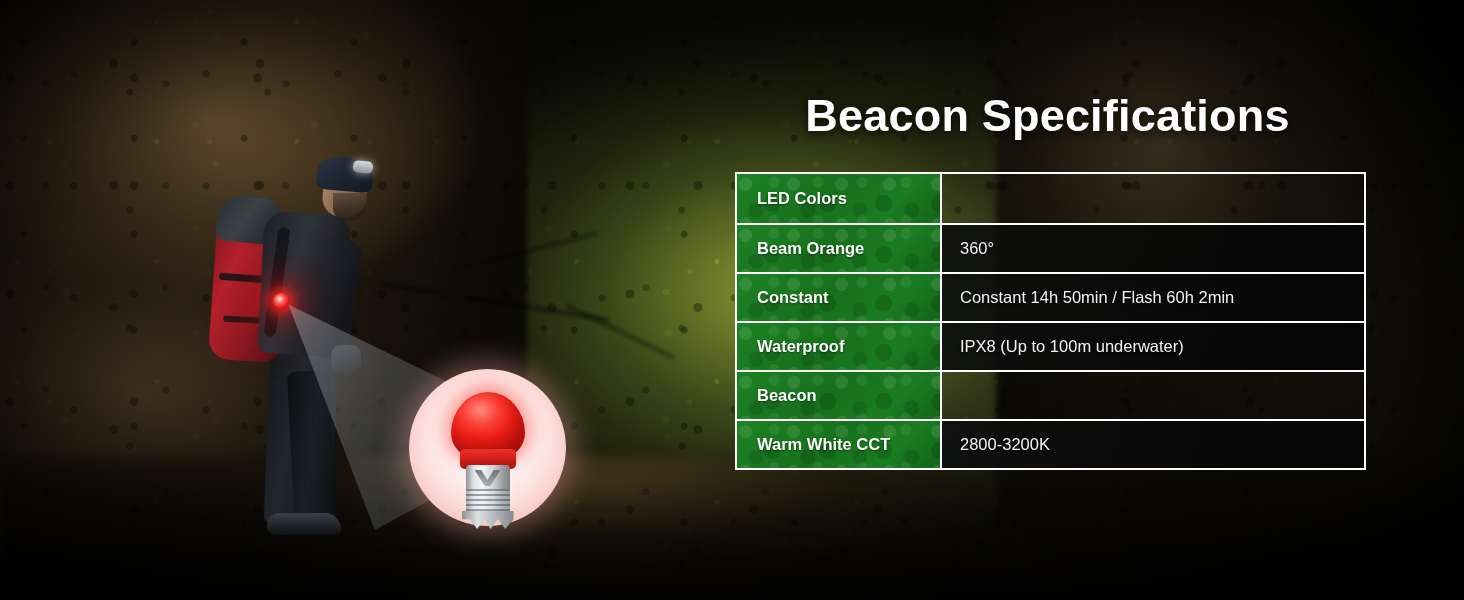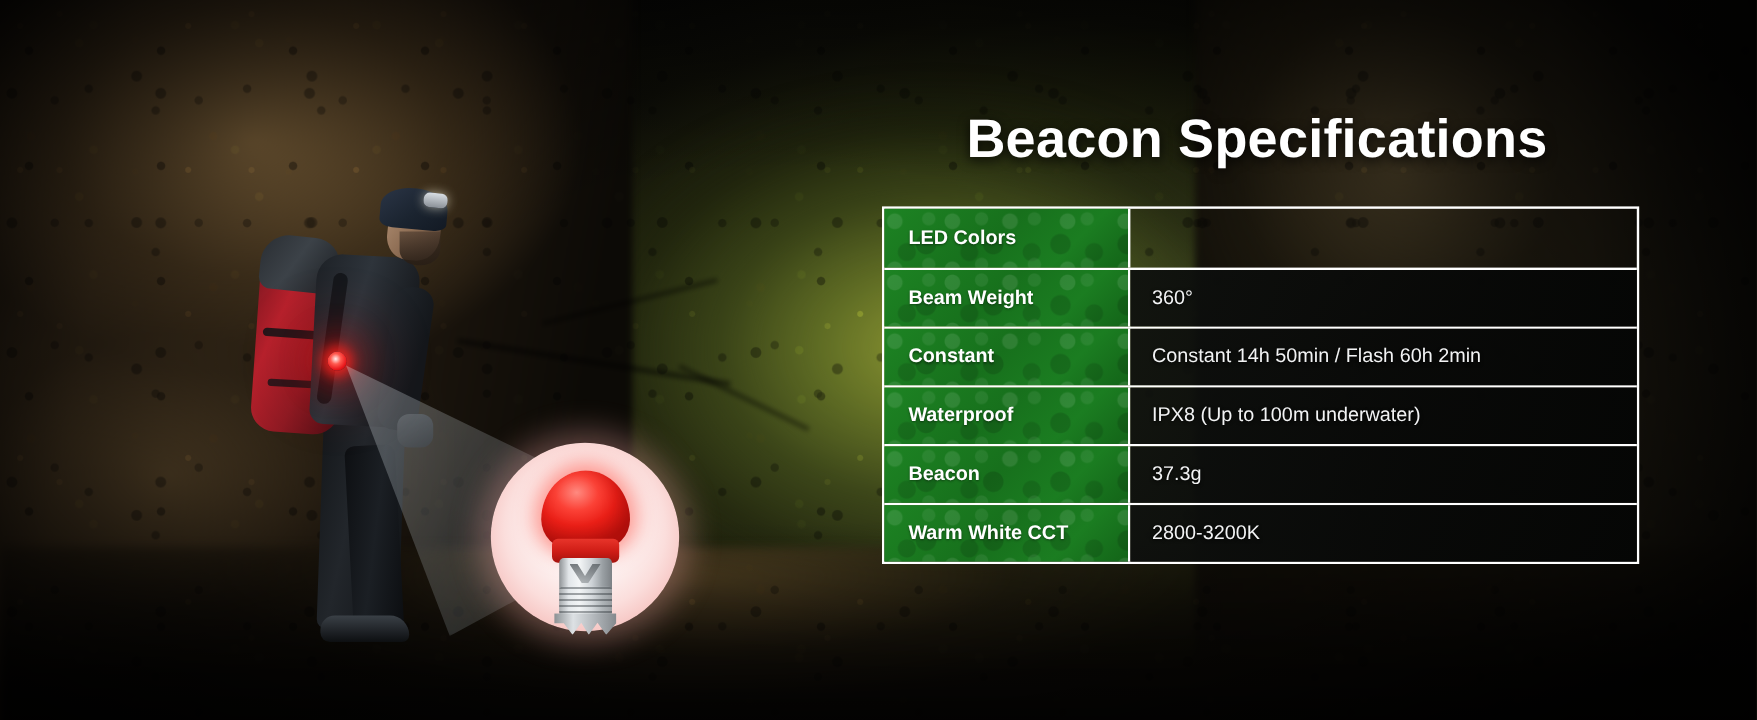--- a/index.html
+++ b/index.html
@@ -292,38 +292,37 @@
   <div class="panel">
     <div class="title">Beacon Specifications</div>
 
     <div class="spec-table">
 
       <div class="spec-row">
         <div class="spec-label">LED Colors</div>
       </div>
 
       <div class="spec-row">
-        <div class="spec-label">Beam Weight</div>
+        <div class="spec-label">Beam Orange</div>
         <div class="spec-value">360°</div>
       </div>
 
       <div class="spec-row">
         <div class="spec-label">Constant</div>
         <div class="spec-value">Constant 14h 50min / Flash 60h 2min</div>
       </div>
 
       <div class="spec-row">
         <div class="spec-label">Waterproof</div>
         <div class="spec-value">IPX8 (Up to 100m underwater)</div>
       </div>
 
 
       <div class="spec-row">
         <div class="spec-label">Beacon</div>
-        <div class="spec-value">37.3g</div>
       </div>
 
       <div class="spec-row">
         <div class="spec-label">Warm White CCT</div>
         <div class="spec-value">2800-3200K</div>
       </div>
 
     </div>
   </div>
 

